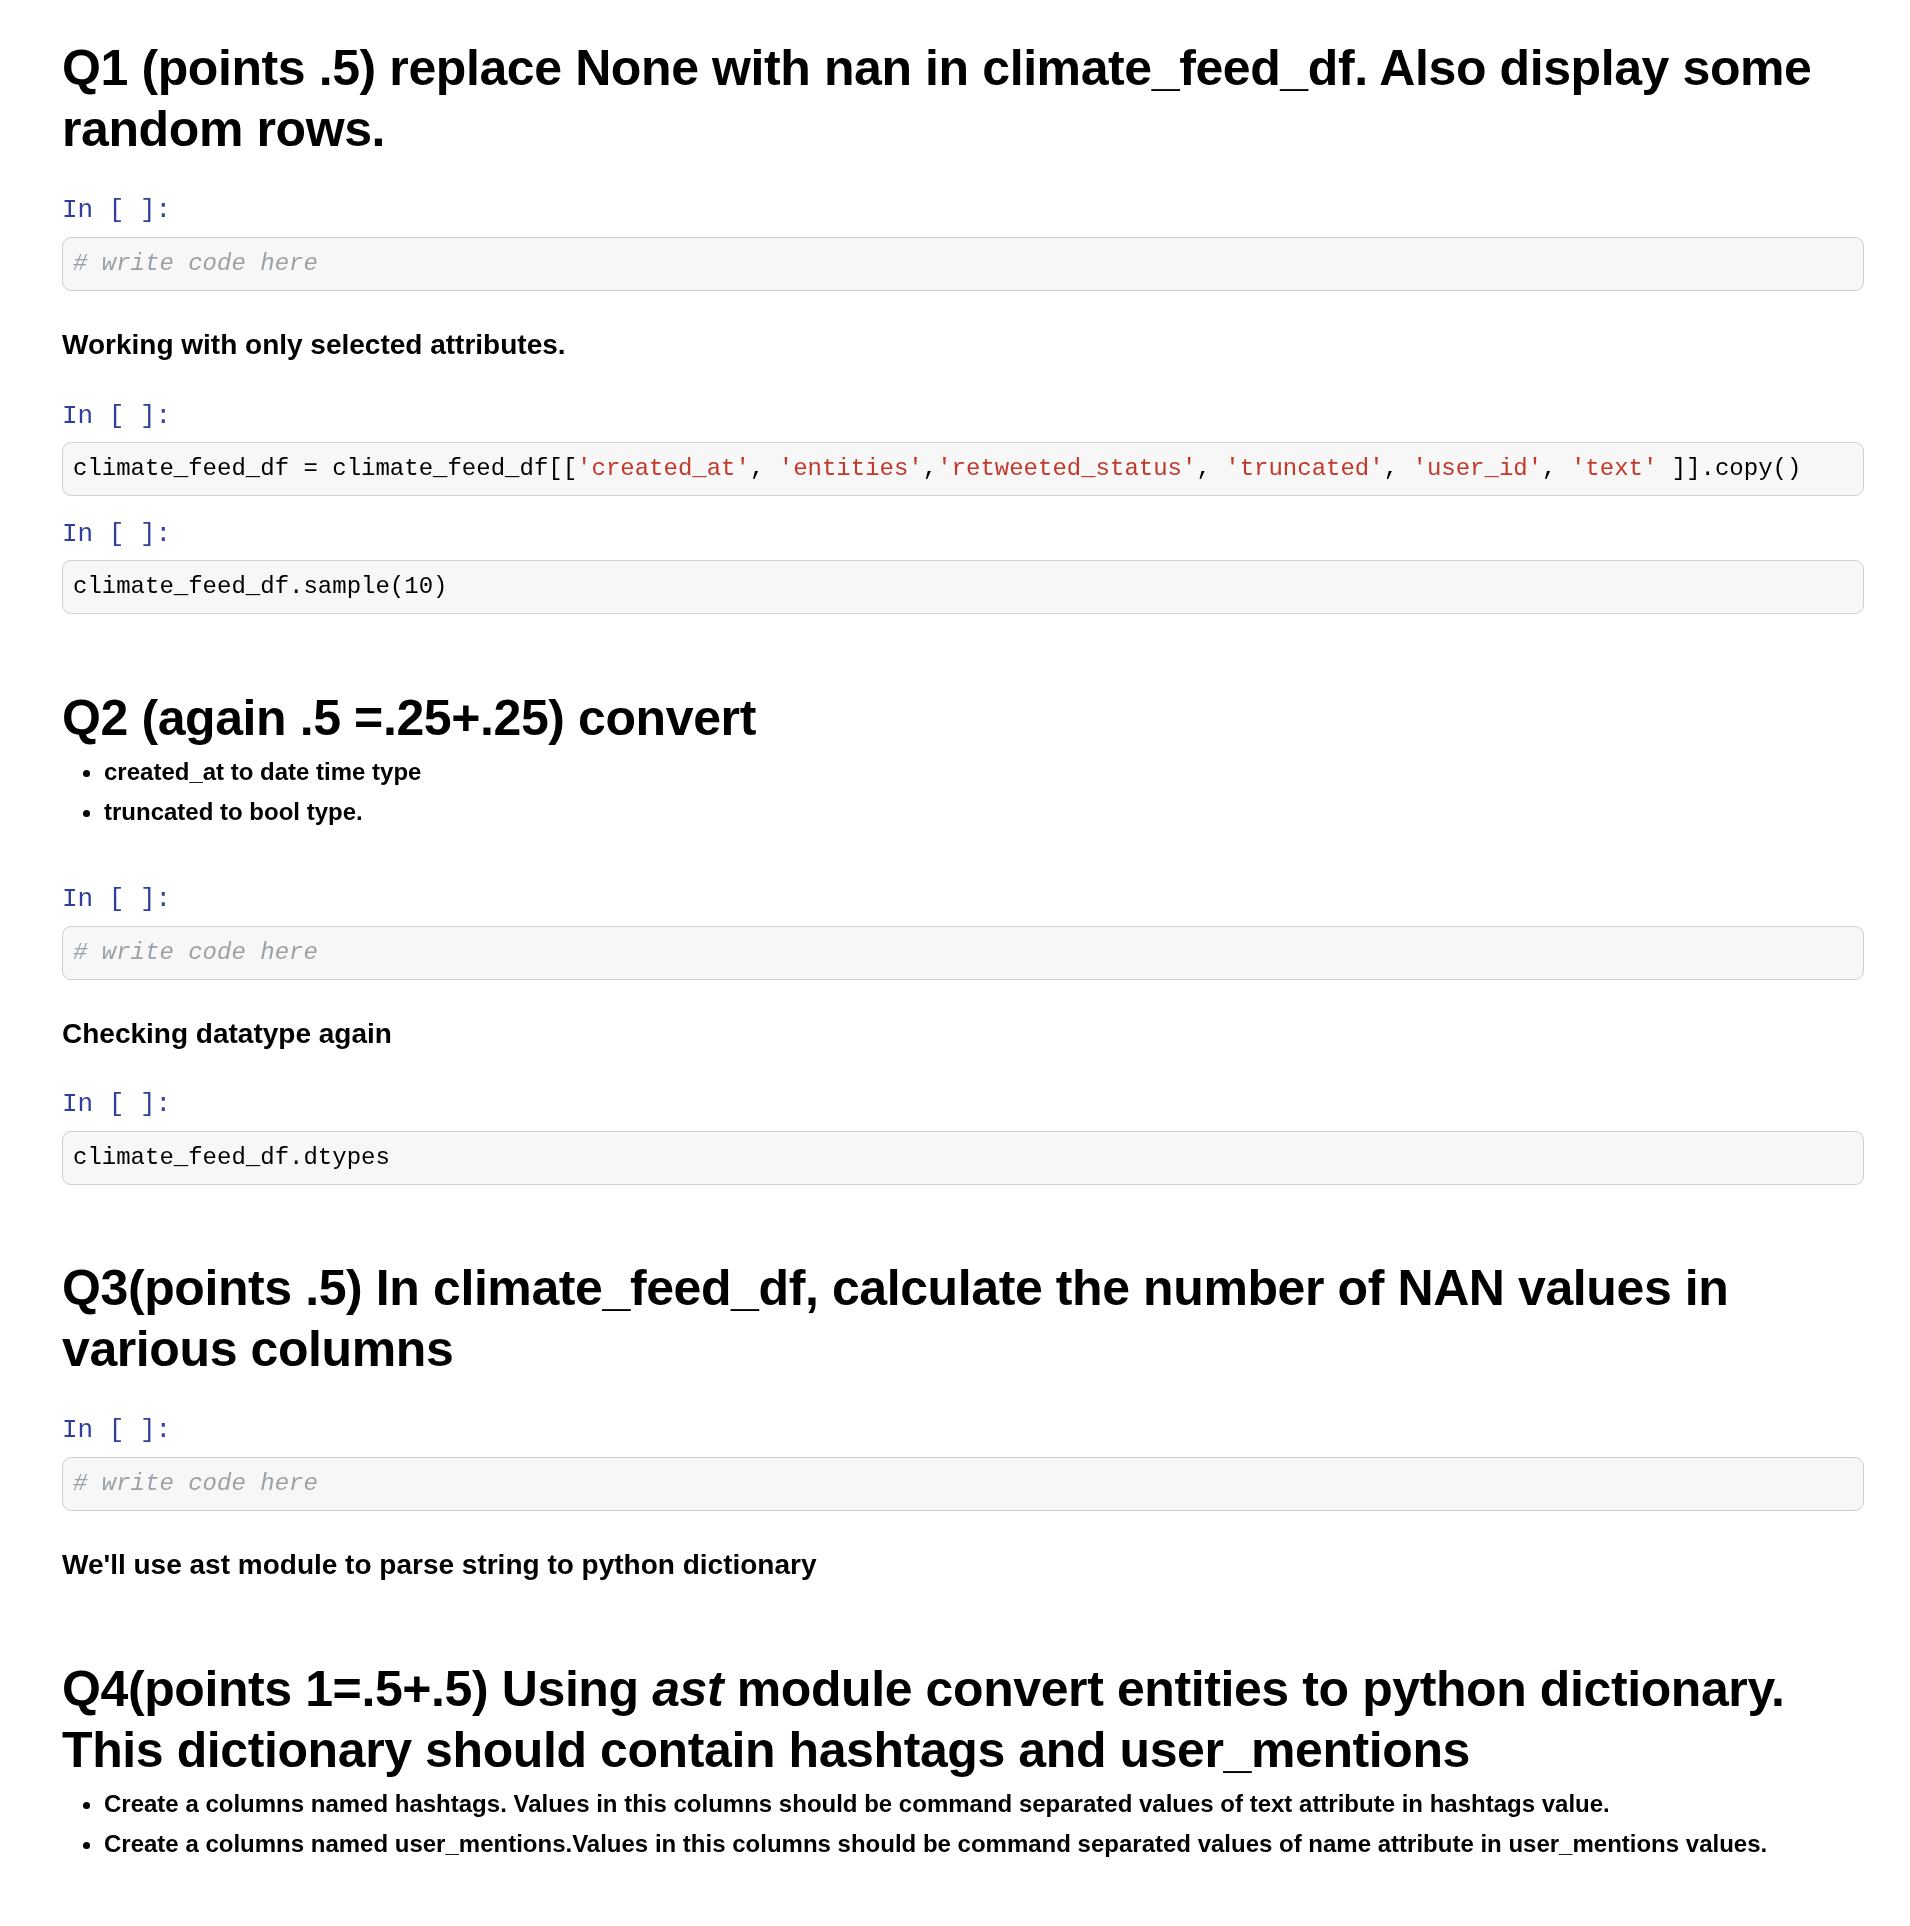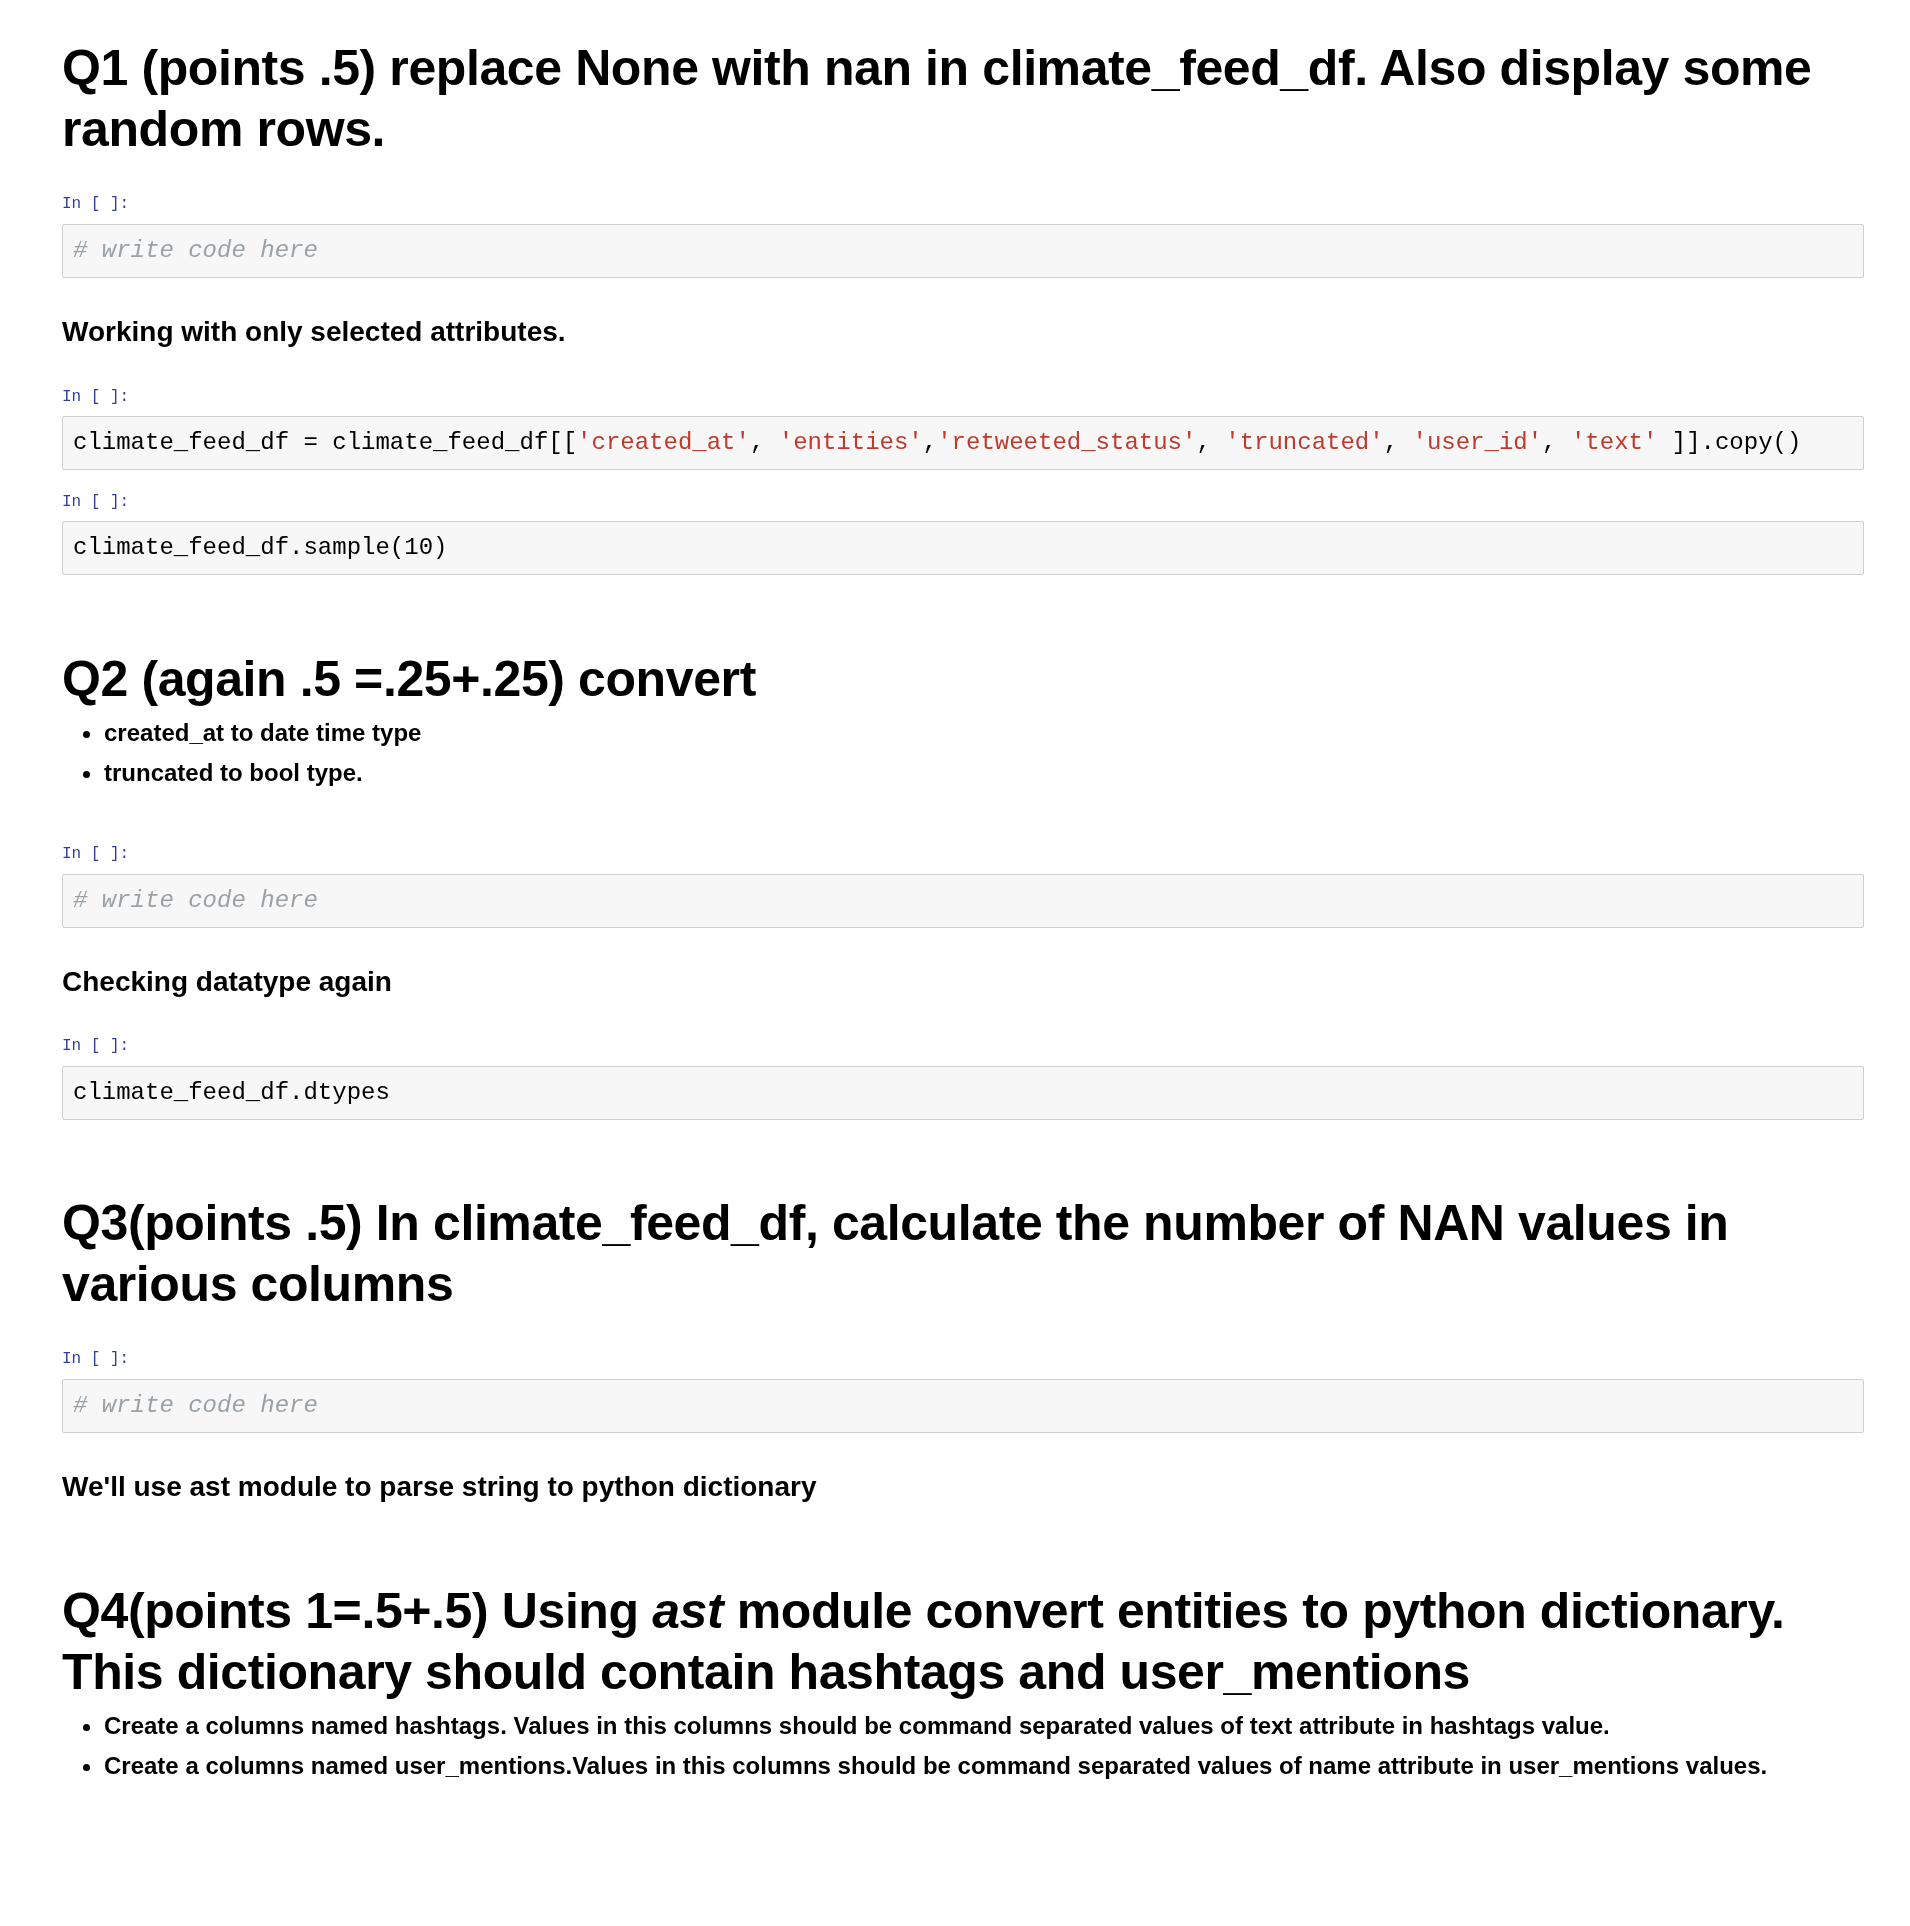--- a/index.html
+++ b/index.html
@@ -47,31 +47,31 @@
     line-height: 1.55;
     margin: 0 0 3.1px 0;
     color: #000;
   }
   .cell {
     display: block;
     margin: 0;
   }
   .prompt {
     font-family: "Liberation Mono", monospace;
-    font-size: 16px;
+    font-size: 26px;
     color: #303f9f;
     line-height: 1.3;
     white-space: pre;
     margin: 0 0 8.5px 0;
   }
   .input-box {
     box-sizing: border-box;
     border: 1.2px solid #cfcfcf;
     background: #f7f7f7;
-    border-radius: 2px;
+    border-radius: 9px;
     padding: 9.2px 10px 10px 10px;
     font-family: "Liberation Mono", monospace;
     font-size: 24px;
     line-height: 1.38;
     color: #000000;
     white-space: pre-wrap;
     word-break: break-word;
     overflow-wrap: anywhere;
   }
   .comment { color: #9aa2a8; font-style: italic; }

